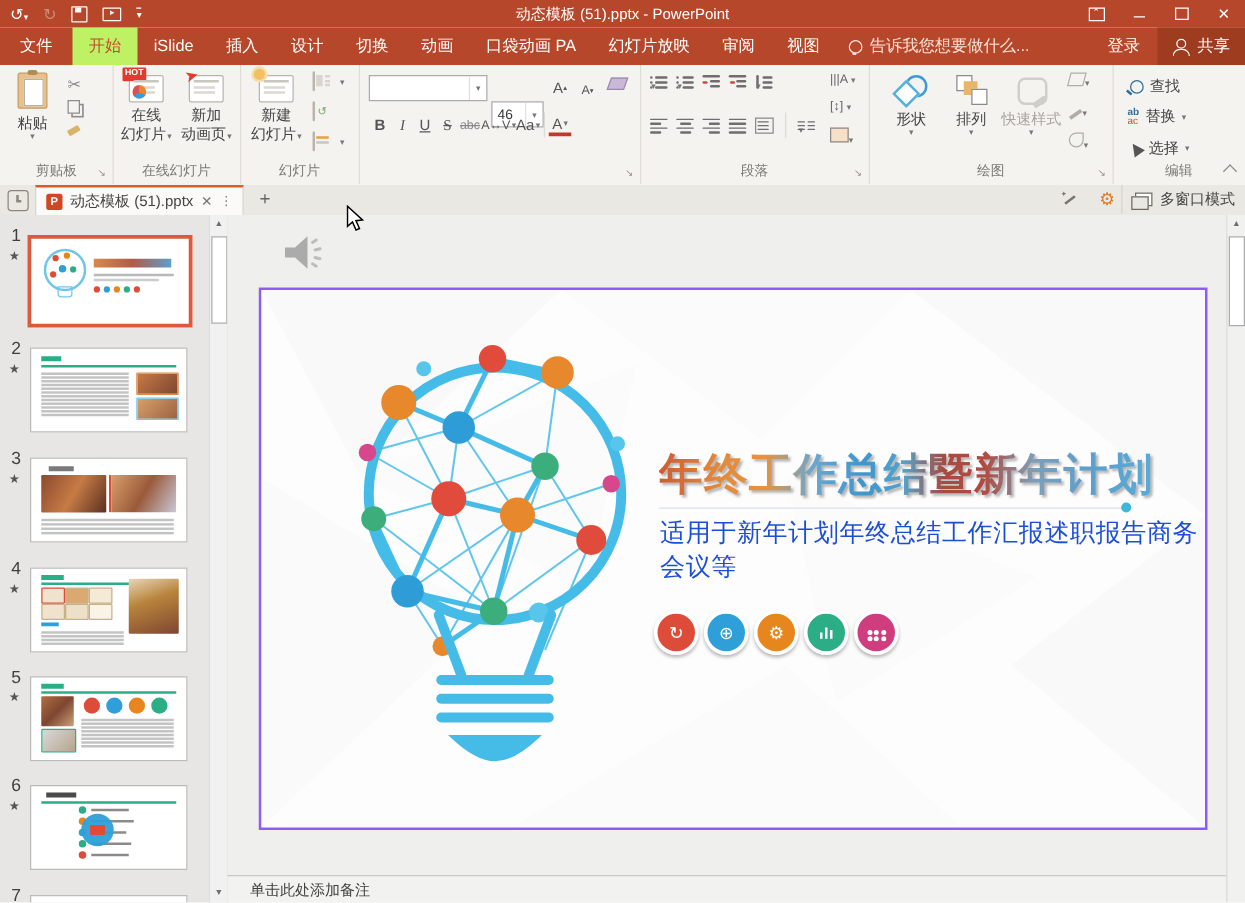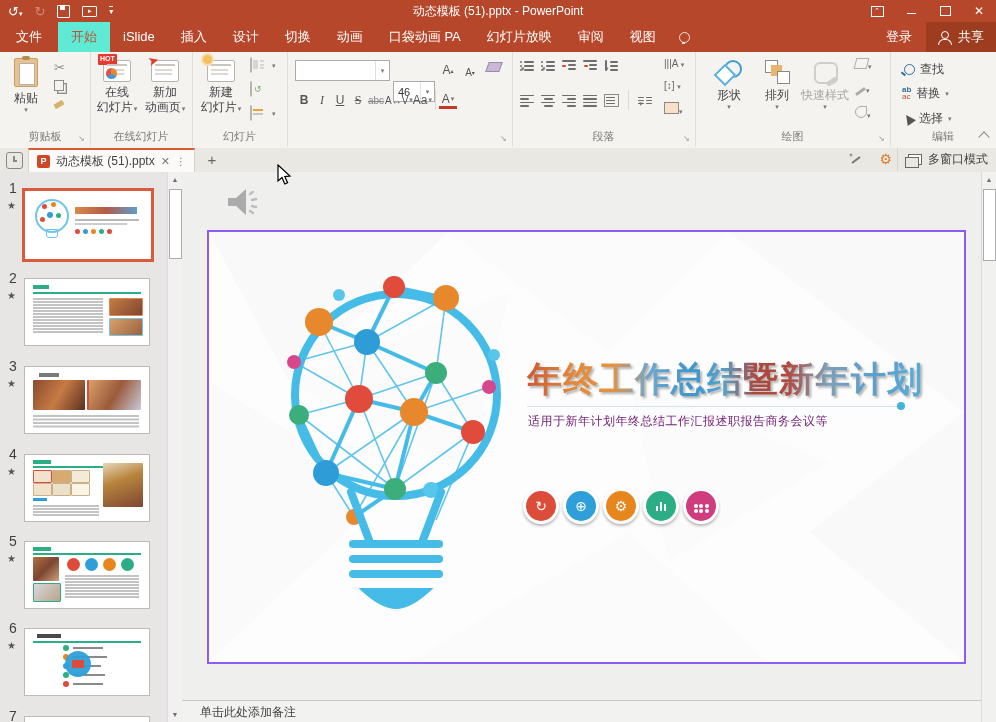--- a/index.html
+++ b/index.html
@@ -21,21 +21,21 @@
   .winctl{position:absolute;right:0;top:0;height:22px;display:flex}
   .winctl .wbtn{width:34px;height:22px;display:flex;align-items:center;justify-content:center;color:#fff;font-size:12px}
   .ropt{width:11px;height:9px;border:1px solid #fff;position:relative;font-size:7px;text-align:center;line-height:8px}
   .maxbox{width:9px;height:8px;border:1px solid #fff}
   .minbar{width:9px;height:1px;background:#fff;margin-top:5px}
 
   
   #tabsrow{position:absolute;left:0;top:22px;width:996px;height:30px;background:#B7472A;display:flex;align-items:stretch;color:#fff;font-size:13px}
   .rtab{padding:0 13px;line-height:30px;white-space:nowrap}
   .rtab.file{padding:0 16px}
-  .rtab.active{background:#5eead4;color:#C0502F}
+  .rtab.active{background:#bef264;color:#C0502F}
   .tellme{display:flex;align-items:center;gap:6px;margin-left:10px;color:#fbe3da;line-height:30px}
   .bulbico{width:9px;height:9px;border:1.5px solid #fbe3da;border-radius:50%;position:relative}
   .bulbico:after{content:"";position:absolute;left:2.5px;top:9px;width:3px;height:2.5px;background:#fbe3da}
   .rightacct{margin-left:auto;display:flex;align-items:center}
   .signin{padding:0 14px;line-height:30px}
   .sharebtn{background:#9E3C20;height:30px;display:flex;align-items:center;gap:6px;padding:0 12px}
   .person{width:14px;height:13px;position:relative}
   .person:before{content:"";position:absolute;left:3px;top:0;width:6px;height:6px;border:1.5px solid #fff;border-radius:50%}
   .person:after{content:"";position:absolute;left:0;top:8px;width:12px;height:5px;border:1.5px solid #fff;border-bottom:none;border-radius:7px 7px 0 0}
 
@@ -122,21 +122,21 @@
 
   
   #canvas{position:absolute;left:182px;top:172px;width:800px;height:528px;background:#EFEFEE}
   #slide{position:absolute;left:25px;top:58px;width:755px;height:430px;background:#FDFDFD;border:2px solid #8b5cf6;overflow:hidden}
   .slidetitle{position:absolute;left:318px;top:124px;width:400px;font-size:35px;font-weight:bold;letter-spacing:1px;
     background:linear-gradient(90deg,#cf5a33 0%,#e28a3c 12%,#e8923d 21%,#6aa7cf 31%,#3d96cc 41%,#54a3c9 49%,#a84a42 57%,#b14a40 65%,#7d9fb8 75%,#5b9fce 86%,#57add9 100%);
     -webkit-background-clip:text;background-clip:text;color:transparent;
     filter:drop-shadow(2px 2px 1px rgba(90,90,90,.45))}
   .titleline{position:absolute;left:318px;top:174px;width:378px;height:1px;background:#D9E2E8}
   .titledot{position:absolute;left:688px;top:170px;width:8px;height:8px;border-radius:50%;background:#3FB6D8}
-  .subtitle{position:absolute;left:319px;top:181px;font-size:12px;color:#701a75;letter-spacing:.5px}
+  .subtitle{position:absolute;left:319px;top:181px;font-size:20px;color:#1d4ed8;letter-spacing:.5px}
   .bodytext{position:absolute;left:319px;top:209px;width:412px;font-size:11.5px;line-height:1.42;color:#6b6b6b}
   .socialrow{position:absolute;left:314px;top:256px;display:flex;gap:4px}
   .soc{width:30px;height:30px;border-radius:50%;border:3px solid #fff;box-shadow:0 2px 3px rgba(0,0,0,.28);display:flex;align-items:center;justify-content:center;color:#fff;font-size:14px}
   .socbars{display:flex;align-items:flex-end;gap:1.5px}
   .socbars i{width:2.5px;background:#fff;display:block}
   .socppl{display:flex;gap:1.5px}
   .socppl i{width:4px;height:4px;border-radius:50%;background:#fff;display:block;box-shadow:0 5px 0 #fff}
   .speaker{position:absolute;left:44px;top:14px}
   #notesbar{position:absolute;left:182px;top:700px;width:800px;height:22px;background:#F2F2F1;border-top:1px solid #C9C8C6;font-size:12px;color:#3f3f3f;line-height:22px;padding-left:18px;box-sizing:border-box}
   #vscroll{position:absolute;right:0;top:172px;width:14px;height:550px;background:#F1F1F0;border-left:1px solid #DBDAD8}
@@ -176,20 +176,21 @@
   <div class="rtab">插入</div>
   <div class="rtab">设计</div>
   <div class="rtab">切换</div>
   <div class="rtab">动画</div>
   <div class="rtab">口袋动画 PA</div>
   <div class="rtab">幻灯片放映</div>
   <div class="rtab">审阅</div>
   <div class="rtab">视图</div>
   <div class="tellme">
     <span class="bulbico"></span>
+    <span>告诉我您想要做什么...</span>
   </div>
   <div class="rightacct">
     <div class="signin">登录</div>
     <div class="sharebtn">
       <span class="person"></span>
       <span>共享</span>
     </div>
   </div>
 </div>
 

